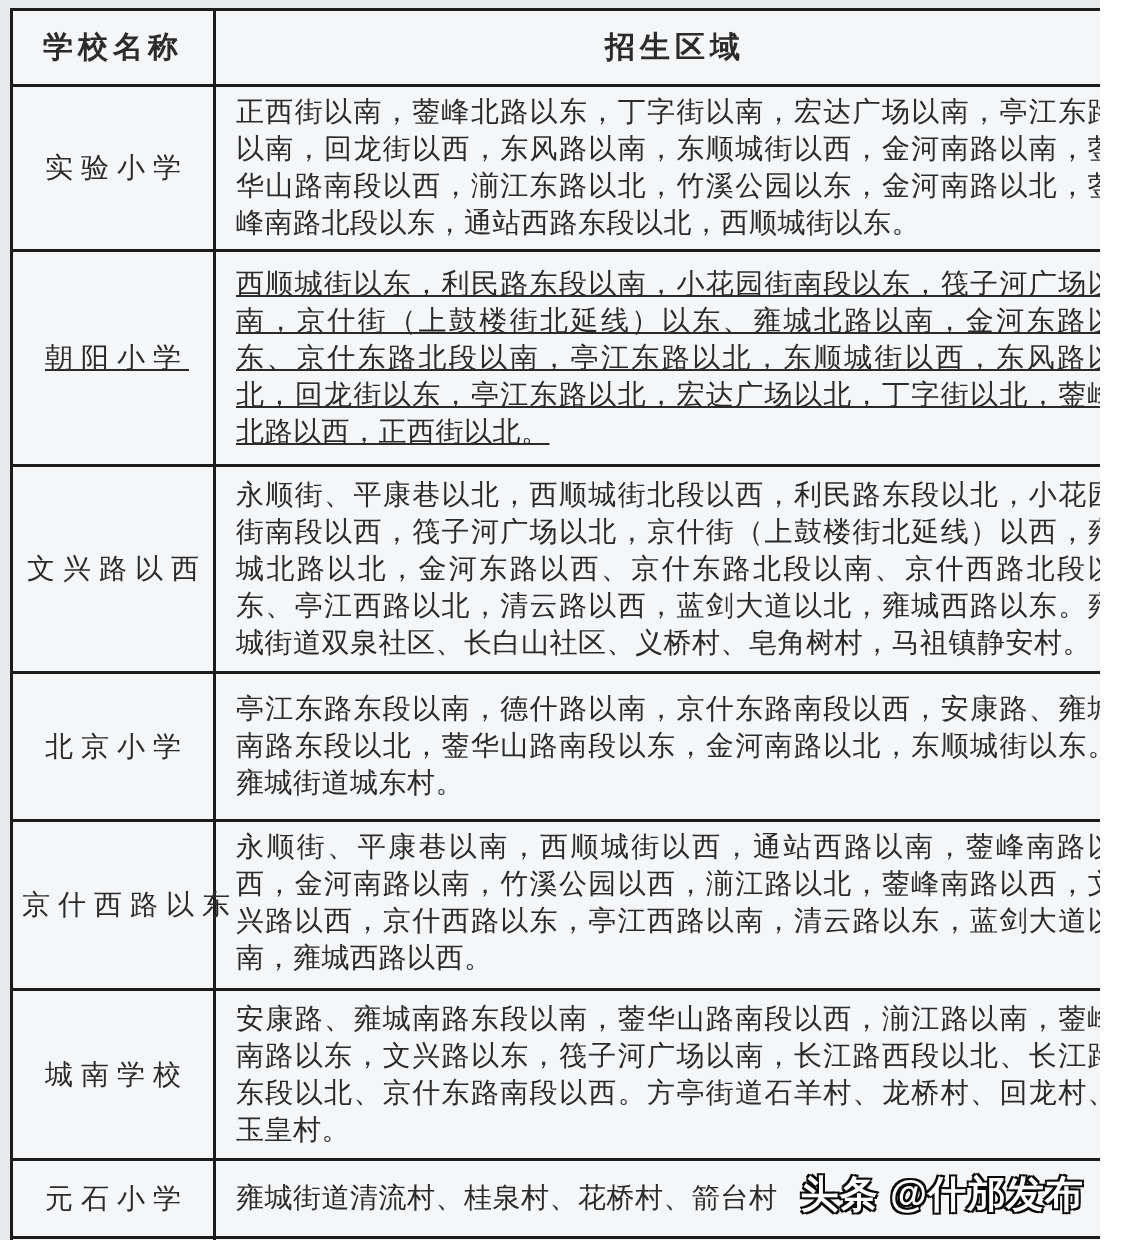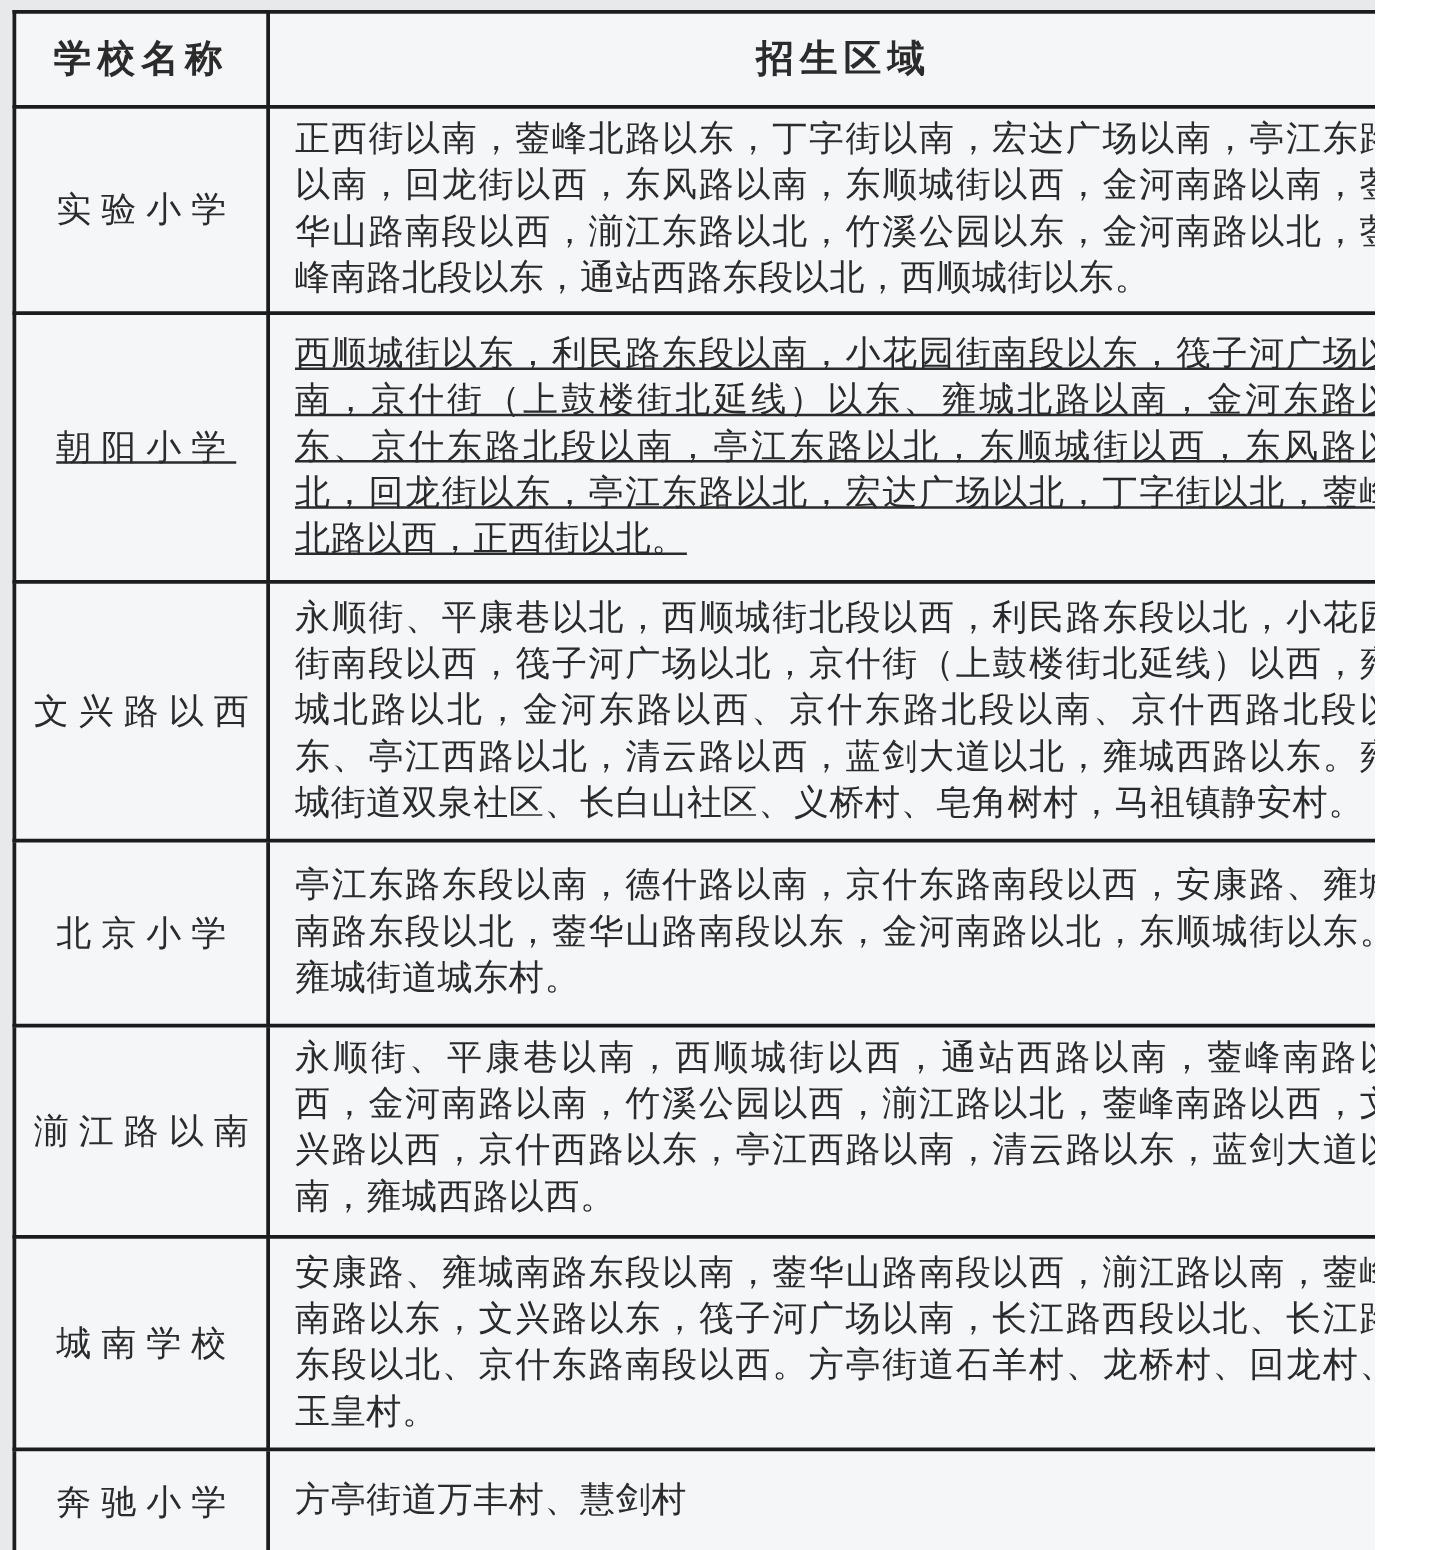--- a/index.html
+++ b/index.html
@@ -113,28 +113,33 @@
       </tr>
       <tr class="r3">
         <td class="school">文兴路以西</td>
         <td class="area">永顺街、平康巷以北，西顺城街北段以西，利民路东段以北，小花园街南段以西，筏子河广场以北，京什街（上鼓楼街北延线）以西，雍城北路以北，金河东路以西、京什东路北段以南、京什西路北段以东、亭江西路以北，清云路以西，蓝剑大道以北，雍城西路以东。雍城街道双泉社区、长白山社区、义桥村、皂角树村，马祖镇静安村。</td>
       </tr>
       <tr class="r4">
         <td class="school">北京小学</td>
         <td class="area">亭江东路东段以南，德什路以南，京什东路南段以西，安康路、雍城南路东段以北，蓥华山路南段以东，金河南路以北，东顺城街以东。雍城街道城东村。</td>
       </tr>
       <tr class="r5">
-        <td class="school">湔江路以南</td>
+        <td class="school">京什西路以东</td>
         <td class="area">永顺街、平康巷以南，西顺城街以西，通站西路以南，蓥峰南路以西，金河南路以南，竹溪公园以西，湔江路以北，蓥峰南路以西，文兴路以西，京什西路以东，亭江西路以南，清云路以东，蓝剑大道以南，雍城西路以西。</td>
       </tr>
       <tr class="r6">
         <td class="school">城南学校</td>
         <td class="area">安康路、雍城南路东段以南，蓥华山路南段以西，湔江路以南，蓥峰南路以东，文兴路以东，筏子河广场以南，长江路西段以北、长江路东段以北、京什东路南段以西。方亭街道石羊村、龙桥村、回龙村、玉皇村。</td>
+      </tr>
+      <tr class="r7">
+        <td class="school">元石小学</td>
+        <td class="area">雍城街道清流村、桂泉村、花桥村、箭台村</td>
       </tr>
       <tr class="r8">
         <td class="school">奔驰小学</td>
         <td class="area">方亭街道万丰村、慧剑村</td>
       </tr>
     </tbody>
   </table>
 
+  <div class="watermark">头条 @什邡发布</div>
 
 </div>
 
 </body></html>

